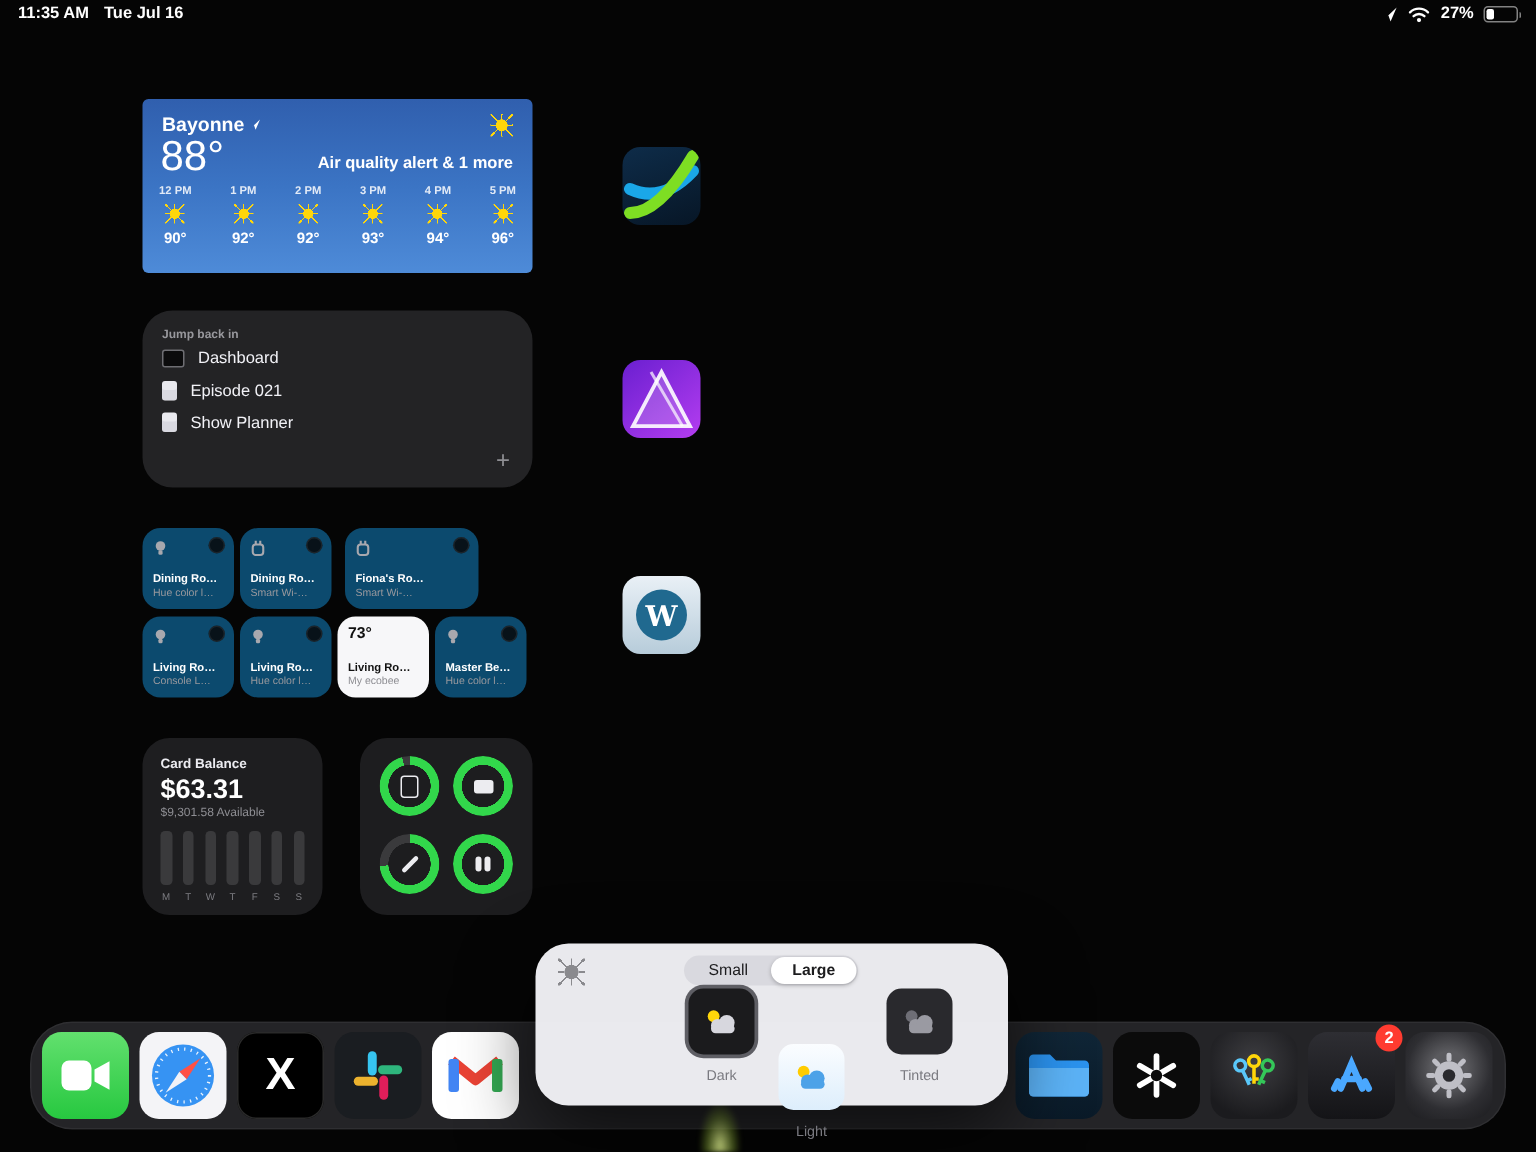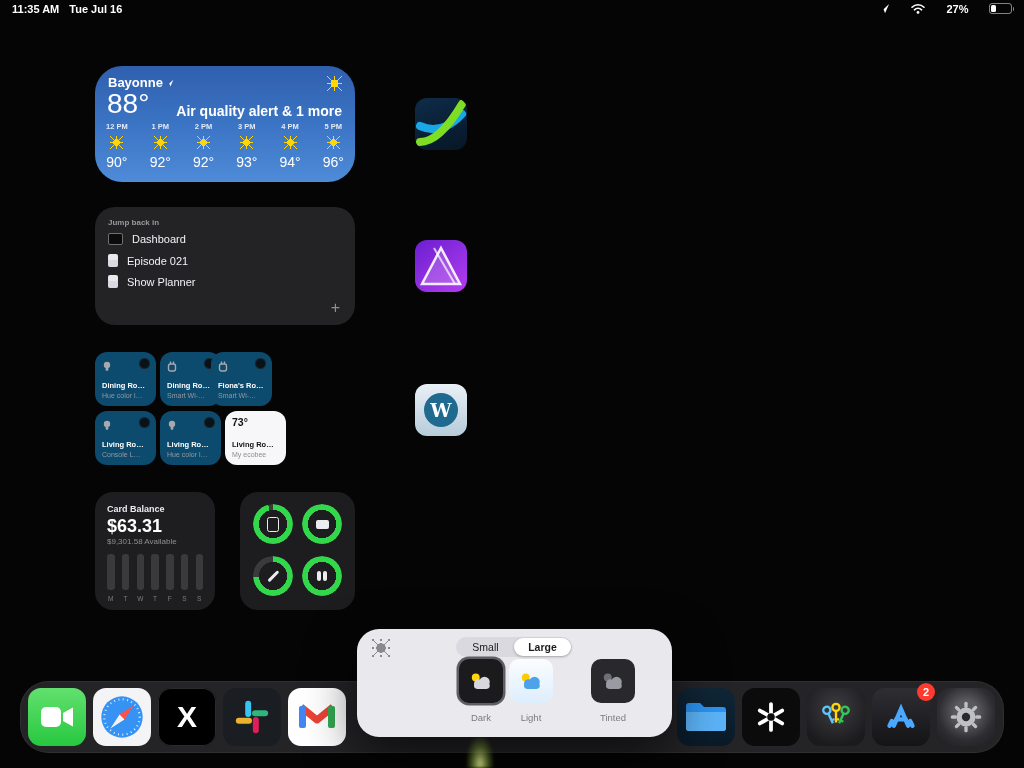--- a/index.html
+++ b/index.html
@@ -1,45 +1,45 @@
 <!DOCTYPE html>
 <html><head>
 <meta charset="utf-8">
 <style>
   html,body{margin:0;padding:0;background:#000;}
   .screen{position:relative;width:1024px;height:768px;background:#050505;overflow:hidden;
           font-family:"Liberation Sans",sans-serif;color:#fff;}
 
   
   .status-left{position:absolute;left:12px;top:3px;font-size:11px;font-weight:600;display:flex;gap:10px;color:#fff;}
-  .status-right{position:absolute;right:10px;top:3px;display:flex;align-items:flex-start;gap:20px;font-size:11px;font-weight:600;}
+  .status-right{position:absolute;right:10px;top:3px;display:flex;align-items:flex-end;gap:6px;font-size:11px;font-weight:600;}
   .batt{width:23px;height:11px;border:1px solid rgba(255,255,255,.5);border-radius:3px;padding:1px;box-sizing:border-box;display:flex;}
   .batt-fill{height:100%;background:#fff;border-radius:1.5px;}
   .batt-tip{width:1.5px;height:4px;background:rgba(255,255,255,.5);border-radius:0 2px 2px 0;margin-left:1px;align-self:center;}
 
   
   .sun{display:inline-block;width:13px;height:13px;
        background:radial-gradient(circle,#ffd60a 0 36%,rgba(0,0,0,0) 38%),
                   repeating-conic-gradient(from -4deg,#ffd60a 0 8deg,rgba(0,0,0,0) 8deg 45deg);}
   .sun.big{width:15px;height:15px;}
   .sun.gray{width:18px;height:18px;
        background:radial-gradient(circle,#8a8a8e 0 36%,rgba(0,0,0,0) 38%),
                   repeating-conic-gradient(from -4deg,#8a8a8e 0 8deg,rgba(0,0,0,0) 8deg 45deg);}
 
   
-  #weather{position:absolute;left:95px;top:66px;width:260px;height:116px;border-radius:27px;overflow:hidden;
+  #weather{position:absolute;left:95px;top:66px;width:260px;height:116px;border-radius:4px;overflow:hidden;
            background:linear-gradient(180deg,#305fae 0%,#3b74c4 50%,#4e8bd8 100%);}
   .w-city{position:absolute;left:13px;top:9px;font-size:13px;font-weight:700;display:flex;align-items:center;gap:3px;}
   .w-temp{position:absolute;left:12px;top:22px;font-size:28px;font-weight:300;}
   .w-sun{position:absolute;right:13px;top:10px;}
-  .w-alert{position:absolute;right:13px;top:37px;font-size:14px;font-weight:600;color:#fff;}
+  .w-alert{position:absolute;right:13px;top:37px;font-size:11px;font-weight:600;color:#fff;}
   .w-hours{position:absolute;left:11px;right:11px;top:56px;display:flex;justify-content:space-between;}
   .wcol{display:flex;flex-direction:column;align-items:center;gap:5px;}
   .wtime{font-size:7.5px;font-weight:600;color:rgba(255,255,255,.85);}
-  .wtemp{font-size:14px;font-weight:400;}
+  .wtemp{font-size:10px;font-weight:700;}
 
   
   #jumpback{position:absolute;left:95px;top:207px;width:260px;height:118px;border-radius:20px;background:#232325;}
   .jb-title{position:absolute;left:13px;top:11px;font-size:8px;font-weight:600;color:#98989d;}
   .jb-row{position:absolute;left:13px;display:flex;align-items:center;gap:9px;font-size:11px;color:#f2f2f7;}
   .docicon{width:10px;height:13px;background:#e9e9ee;border-radius:2px;box-shadow:inset 0 -7px 0 0 rgba(190,190,200,.35);}
   .dashicon{width:13px;height:10px;border:1px solid #6e6e73;border-radius:2px;background:#0b0b0c;}
   .jb-plus{position:absolute;right:15px;bottom:8px;font-size:16px;color:#8e8e93;font-weight:400;}
 
   
@@ -212,21 +212,21 @@
   <div class="tile" style="left:160px;top:352px;">
     <span class="ticon"><svg width="10" height="11">
           <rect x="1.5" y="3" width="7" height="7" rx="2" fill="none" stroke="#a8a8ae" stroke-width="1.4"></rect>
           <line x1="3.5" y1="0.5" x2="3.5" y2="3" stroke="#a8a8ae" stroke-width="1.4"></line>
           <line x1="6.5" y1="0.5" x2="6.5" y2="3" stroke="#a8a8ae" stroke-width="1.4"></line>
         </svg></span>
     <span class="tdot"></span>
     <div class="tname">Dining Ro…</div>
     <div class="tdetail">Smart Wi-…</div>
   </div>
-  <div class="tile" style="left:211px;top:352px;">
+  <div class="tile" style="left:230px;top:352px;padding-left:28px;">
     <span class="ticon"><svg width="10" height="11">
           <rect x="1.5" y="3" width="7" height="7" rx="2" fill="none" stroke="#a8a8ae" stroke-width="1.4"></rect>
           <line x1="3.5" y1="0.5" x2="3.5" y2="3" stroke="#a8a8ae" stroke-width="1.4"></line>
           <line x1="6.5" y1="0.5" x2="6.5" y2="3" stroke="#a8a8ae" stroke-width="1.4"></line>
         </svg></span>
     <span class="tdot"></span>
     <div class="tname">Fiona's Ro…</div>
     <div class="tdetail">Smart Wi-…</div>
   </div>
   <div class="tile" style="left:95px;top:411px;">
@@ -244,20 +244,29 @@
           <rect x="3.6" y="6.8" width="2.8" height="3" rx="1" fill="#a8a8ae"></rect>
         </svg></span>
     <span class="tdot"></span>
     <div class="tname">Living Ro…</div>
     <div class="tdetail">Hue color l…</div>
   </div>
   <div class="tile active" style="left:225px;top:411px;">
     <div class="ttemp">73°</div>
     <div class="tname">Living Ro…</div>
     <div class="tdetail">My ecobee</div>
+  </div>
+  <div class="tile" style="left:290px;top:411px;">
+    <span class="ticon"><svg width="10" height="11">
+          <circle cx="5" cy="4" r="3.2" fill="#a8a8ae"></circle>
+          <rect x="3.6" y="6.8" width="2.8" height="3" rx="1" fill="#a8a8ae"></rect>
+        </svg></span>
+    <span class="tdot"></span>
+    <div class="tname">Master Be…</div>
+    <div class="tdetail">Hue color l…</div>
   </div>
 
   <div id="card">
     <div class="c-title">Card Balance</div>
     <div class="c-balance">$63.31</div>
     <div class="c-avail">$9,301.58 Available</div>
     <div id="card-bars">
         <div class="bar" style="height: 36px;"></div>
         <div class="bar" style="height: 36px;"></div>
         <div class="bar" style="height: 36px;"></div>
@@ -461,21 +470,21 @@
           <circle cx="10" cy="8" r="4.5" fill="#ffd60a"></circle>
           <g fill="#d7d7de">
               <circle cx="13" cy="15" r="5"></circle>
               <circle cx="20" cy="13" r="6"></circle>
               <rect x="8" y="14" width="18" height="7" rx="3.5"></rect>
             </g>
         </svg>
       </div>
       <div class="tlabel">Dark</div>
     </div>
-    <div class="appop" style="left:144px;">
+    <div class="appop" style="left:154px;margin-top:37px;">
       <div class="thumb th-light">
         <svg width="28" height="22" viewBox="0 0 32 24">
           <circle cx="10" cy="8" r="4.5" fill="#ffcc00"></circle>
           <g fill="#4da2e8">
               <circle cx="13" cy="15" r="5"></circle>
               <circle cx="20" cy="13" r="6"></circle>
               <rect x="8" y="14" width="18" height="7" rx="3.5"></rect>
             </g>
         </svg>
       </div>

